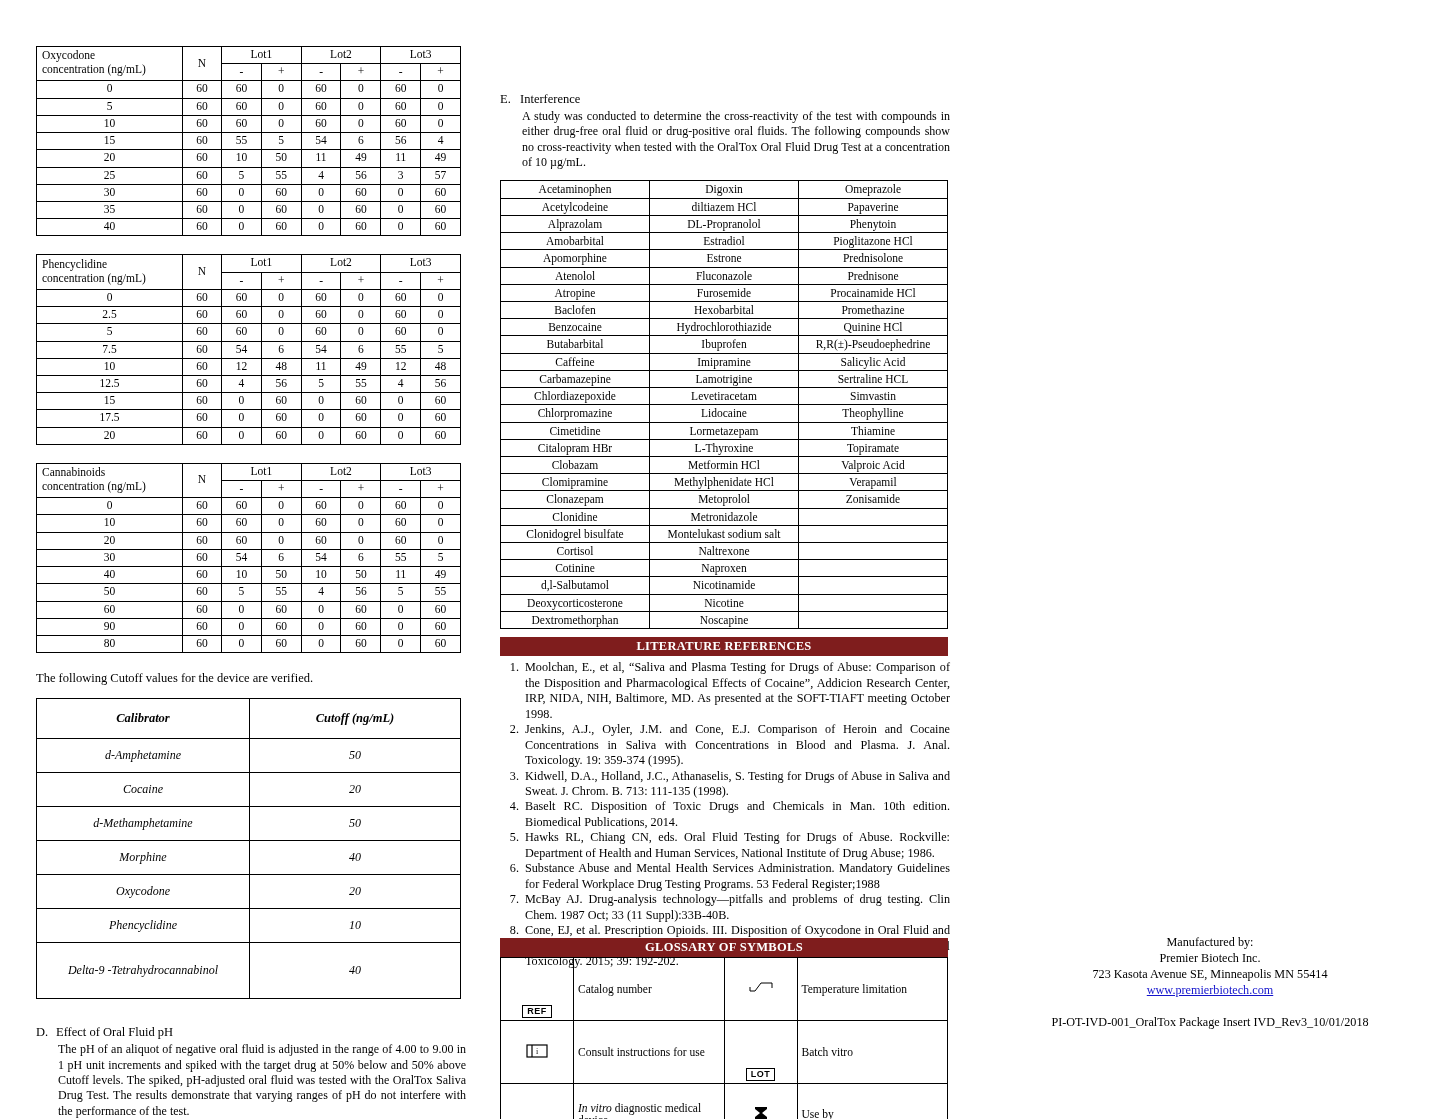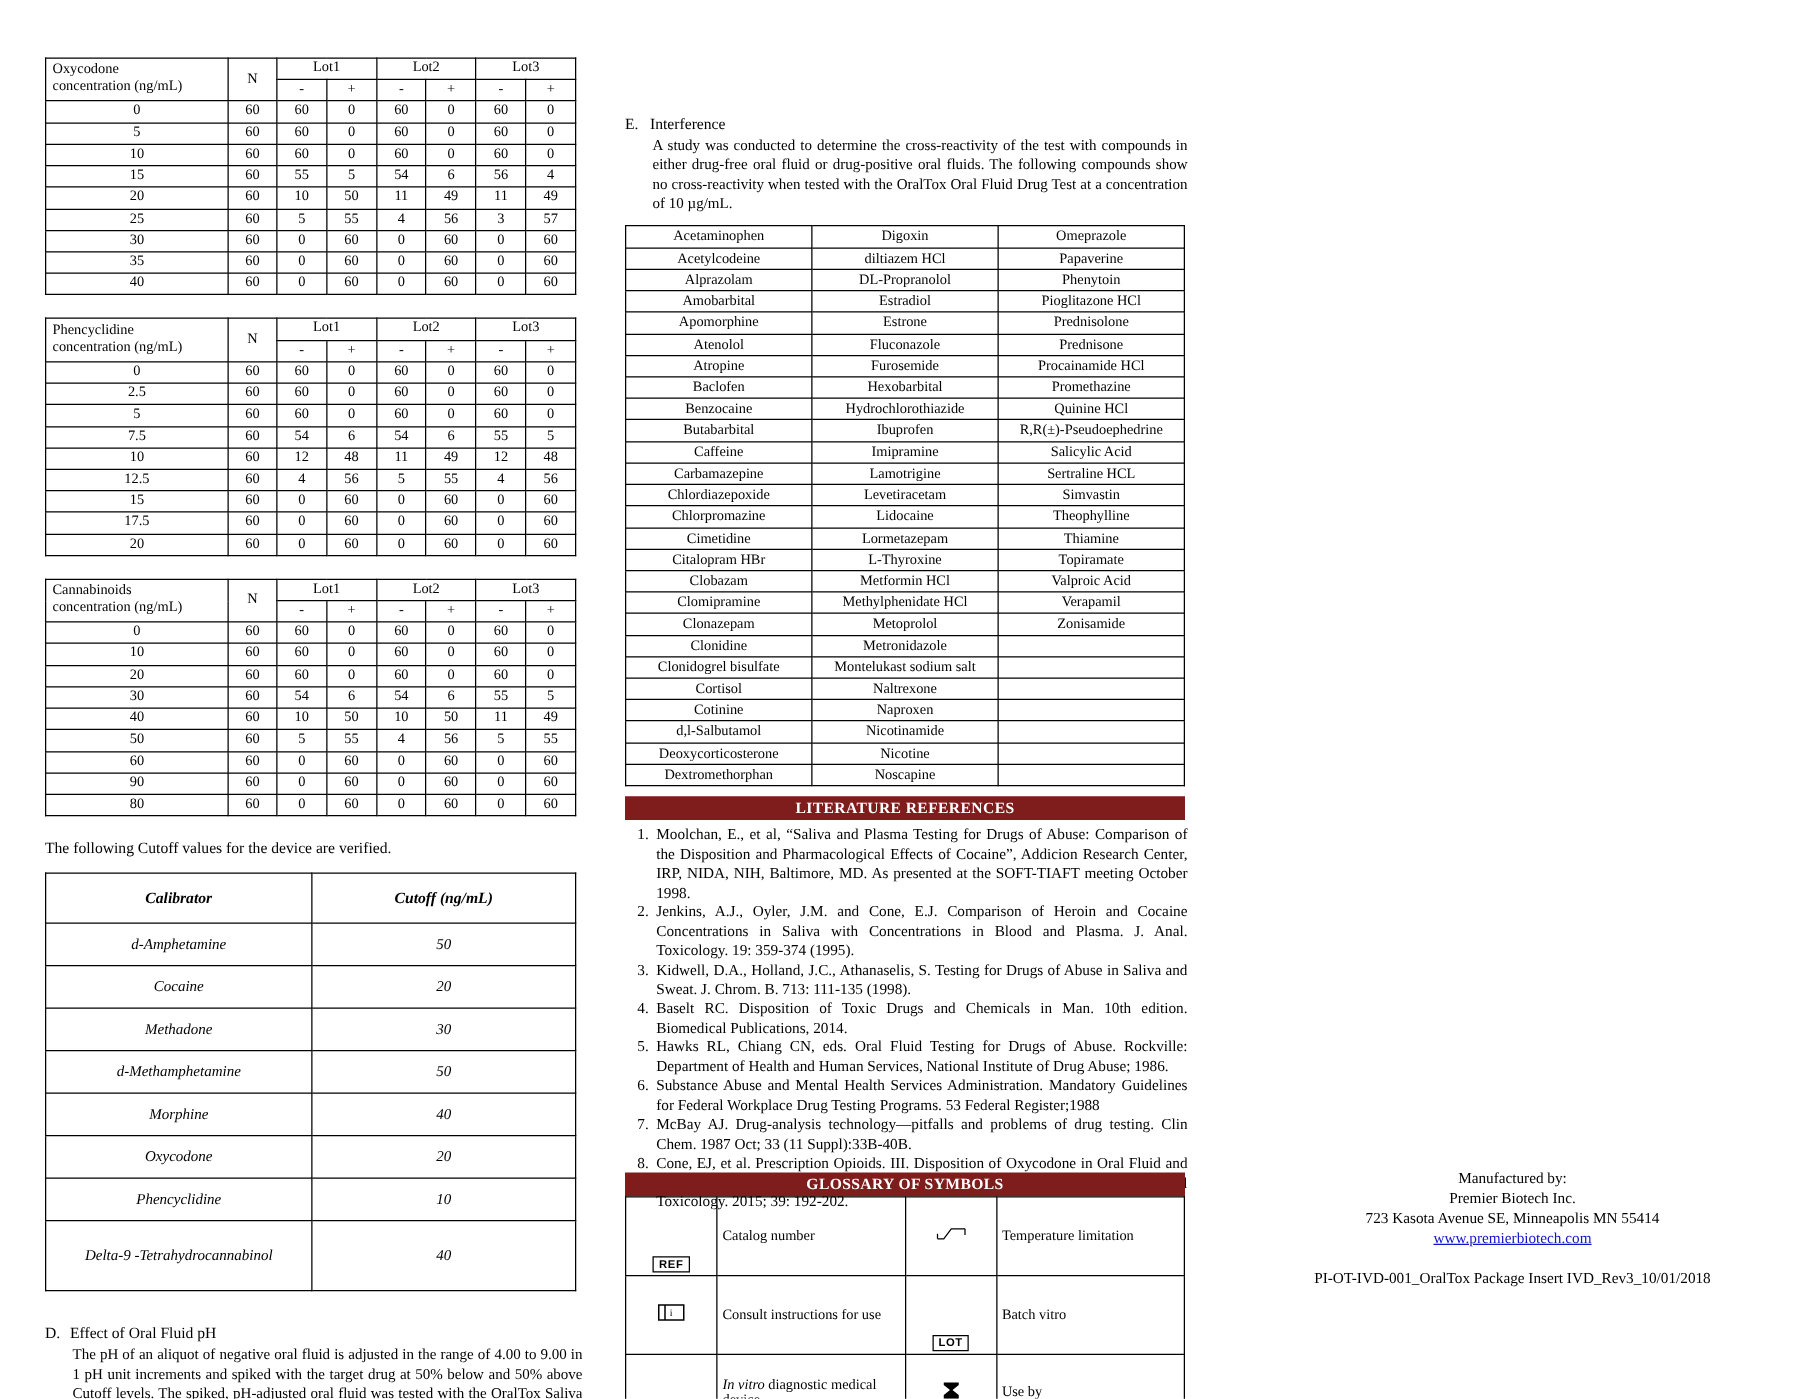--- a/index.html
+++ b/index.html
@@ -543,24 +543,20 @@
         <th style="width:50%">Calibrator</th>
         <th>Cutoff (ng/mL)</th>
       </tr>
       <tr>
             <td class="cal">d-Amphetamine</td>
             <td>50</td>
           </tr>
       <tr>
             <td class="cal">Cocaine</td>
             <td>20</td>
-          </tr>
-      <tr>
-            <td class="cal">Methadone</td>
-            <td>30</td>
           </tr>
       <tr>
             <td class="cal">d-Methamphetamine</td>
             <td>50</td>
           </tr>
       <tr>
             <td class="cal">Morphine</td>
             <td>40</td>
           </tr>
       <tr>

